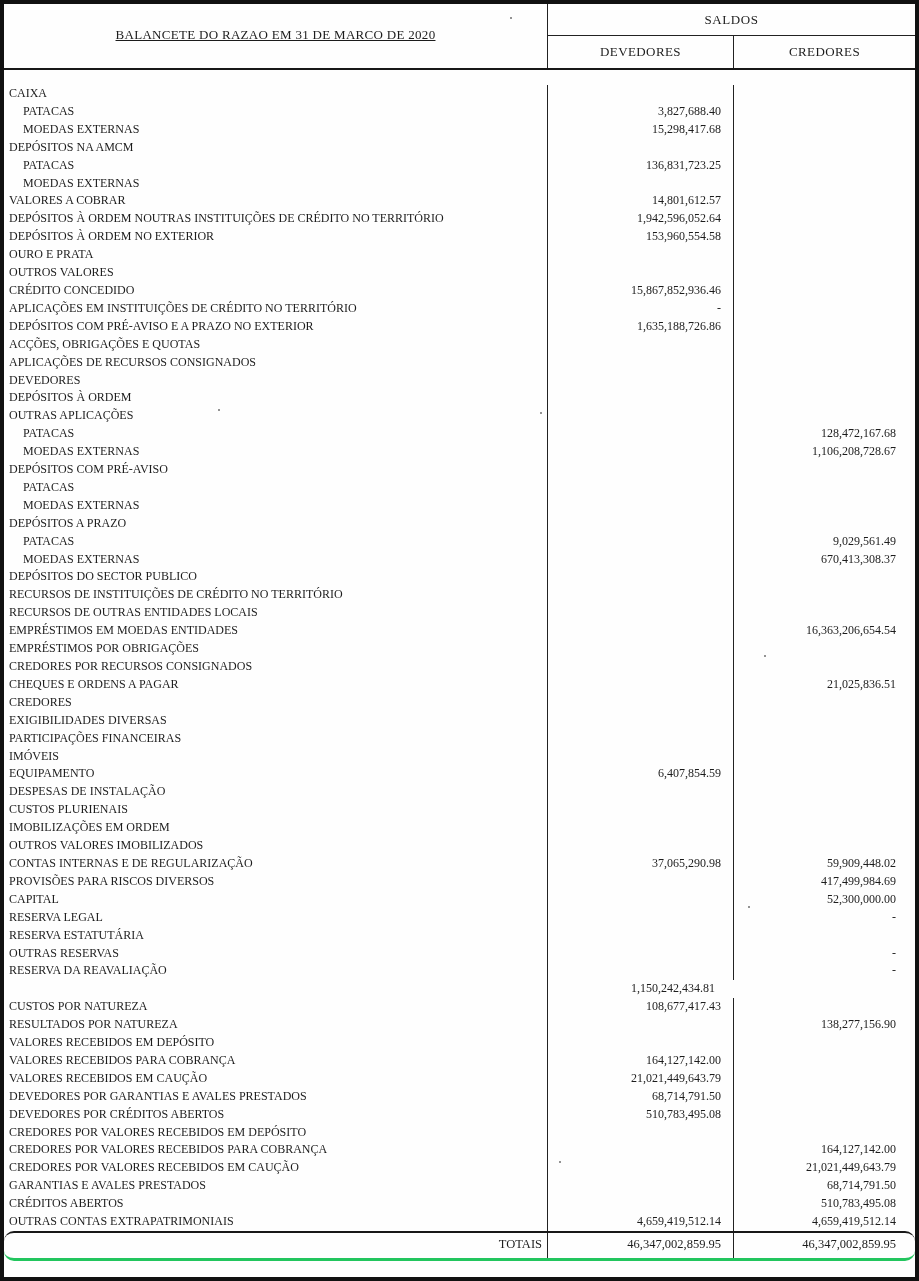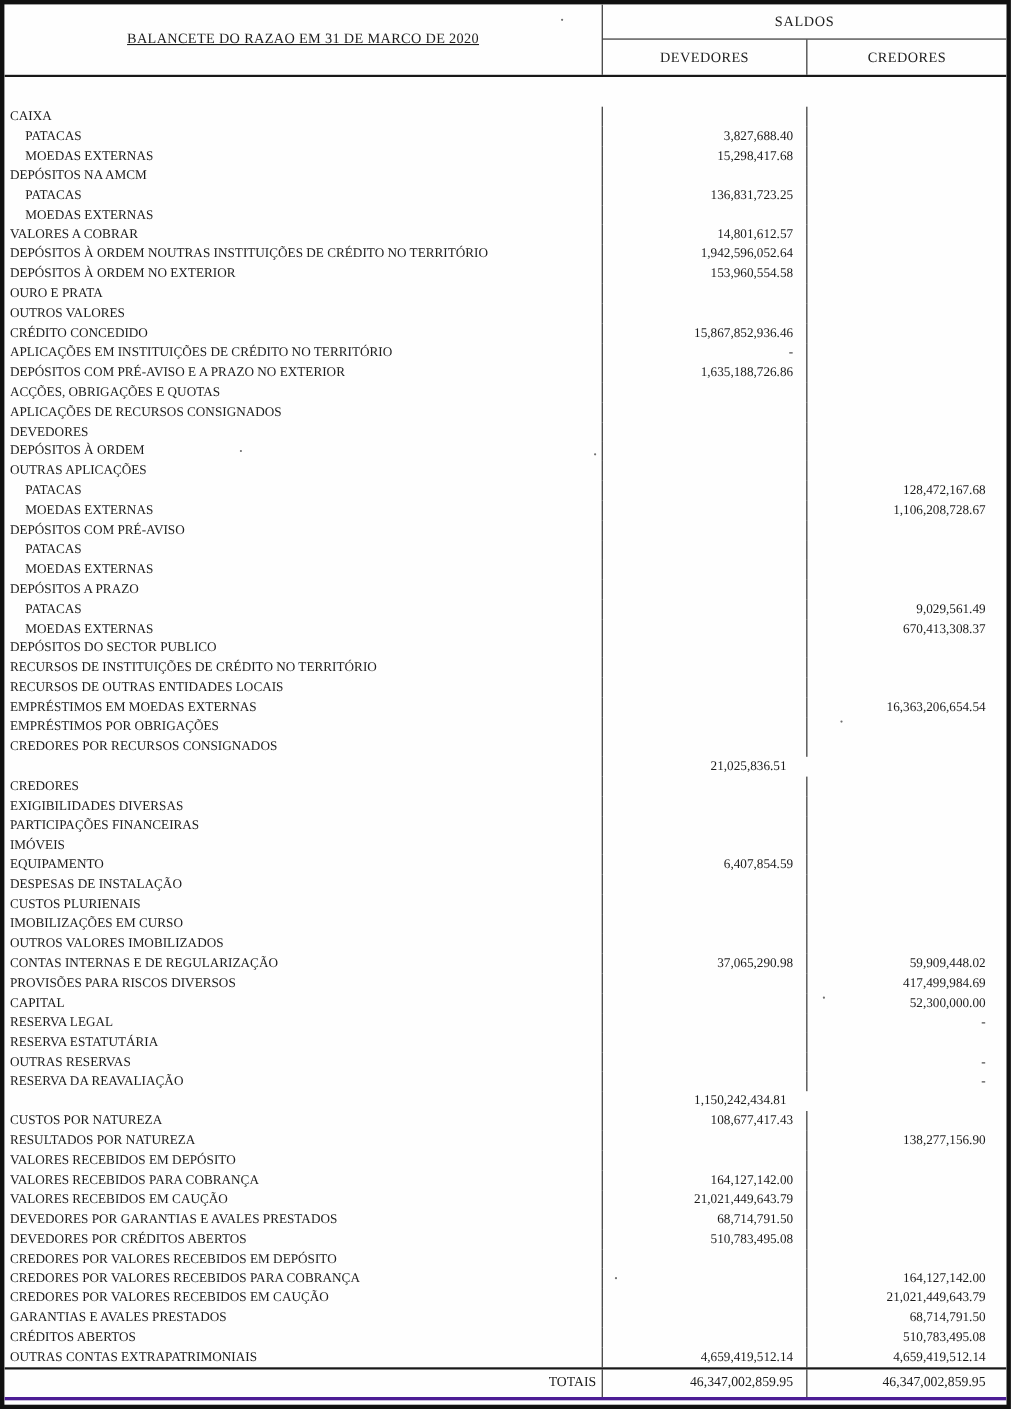--- a/index.html
+++ b/index.html
@@ -36,42 +36,43 @@
     display: flex; align-items: center; justify-content: center;
     font-size: 13px; letter-spacing: 0.6px;
   }
   .subcols { flex: 1; display: grid; grid-template-columns: 186px 1fr; }
   .subcol {
     display: flex; align-items: center; justify-content: center;
     font-size: 13px; letter-spacing: 0.4px;
   }
   .subcol.dev { border-right: 1px solid #222; }
   
-  .tbody { padding-top: 27px; }
+  .tbody { padding-top: 15px; }
   .row {
     display: grid;
     grid-template-columns: 544px 186px 1fr;
     height: 17.92px;
     line-height: 17.92px;
     font-size: 12px;
   }
   .cell { white-space: nowrap; overflow: visible; }
   .cell.label { padding-left: 5px; border-right: 1px solid #222; }
   .cell.label.indent { padding-left: 19px; }
   .cell.num { text-align: right; font-size: 12px; }
   .cell.num.dev { padding-right: 12px; border-right: 1px solid #222; }
   .cell.num.cred { padding-right: 19px; }
   
   .totals {
     display: grid;
     grid-template-columns: 544px 186px 1fr;
     height: 25px; line-height: 23px;
     border-top: 2px solid #181818;
-    border-bottom: 3px solid #4c1d95;
+    border-bottom: 3px solid #22c55e;
     font-size: 12.5px;
+    border-radius: 10px;
   }
   .totals .t-label { text-align: right; padding-right: 5px; border-right: 1px solid #222; }
   .totals .t-num  { text-align: right; }
   .totals .t-num.dev { padding-right: 12px; border-right: 1px solid #222; }
   .totals .t-num.cred { padding-right: 19px; }
   
   .speck { position: absolute; width: 2px; height: 2px; background: #6f6f6f; border-radius: 50%; }
 </style>
 </head>
 <body>
@@ -234,35 +235,36 @@
         <div class="cell label">RECURSOS DE INSTITUIÇÕES DE CRÉDITO NO TERRITÓRIO</div>
         <div class="cell num dev"></div>
         <div class="cell num cred"></div>
       </div>
       <div class="row">
         <div class="cell label">RECURSOS DE OUTRAS ENTIDADES LOCAIS</div>
         <div class="cell num dev"></div>
         <div class="cell num cred"></div>
       </div>
       <div class="row">
-        <div class="cell label">EMPRÉSTIMOS EM MOEDAS EXTERNAS</div>
+        <div class="cell label">EMPRÉSTIMOS EM MOEDAS ENTIDADES</div>
         <div class="cell num dev"></div>
         <div class="cell num cred">16,363,206,654.54</div>
       </div>
       <div class="row">
         <div class="cell label">EMPRÉSTIMOS POR OBRIGAÇÕES</div>
         <div class="cell num dev"></div>
         <div class="cell num cred"></div>
       </div>
       <div class="row">
         <div class="cell label">CREDORES POR RECURSOS CONSIGNADOS</div>
         <div class="cell num dev"></div>
         <div class="cell num cred"></div>
       </div>
       <div class="row">
+        <div class="cell label">CHEQUES E ORDENS A PAGAR</div>
         <div class="cell num dev"></div>
         <div class="cell num cred">21,025,836.51</div>
       </div>
       <div class="row">
         <div class="cell label">CREDORES</div>
         <div class="cell num dev"></div>
         <div class="cell num cred"></div>
       </div>
       <div class="row">
         <div class="cell label">EXIGIBILIDADES DIVERSAS</div>
@@ -288,21 +290,21 @@
         <div class="cell label">DESPESAS DE INSTALAÇÃO</div>
         <div class="cell num dev"></div>
         <div class="cell num cred"></div>
       </div>
       <div class="row">
         <div class="cell label">CUSTOS PLURIENAIS</div>
         <div class="cell num dev"></div>
         <div class="cell num cred"></div>
       </div>
       <div class="row">
-        <div class="cell label">IMOBILIZAÇÕES EM CURSO</div>
+        <div class="cell label">IMOBILIZAÇÕES EM ORDEM</div>
         <div class="cell num dev"></div>
         <div class="cell num cred"></div>
       </div>
       <div class="row">
         <div class="cell label">OUTROS VALORES IMOBILIZADOS</div>
         <div class="cell num dev"></div>
         <div class="cell num cred"></div>
       </div>
       <div class="row">
         <div class="cell label">CONTAS INTERNAS E DE REGULARIZAÇÃO</div>

